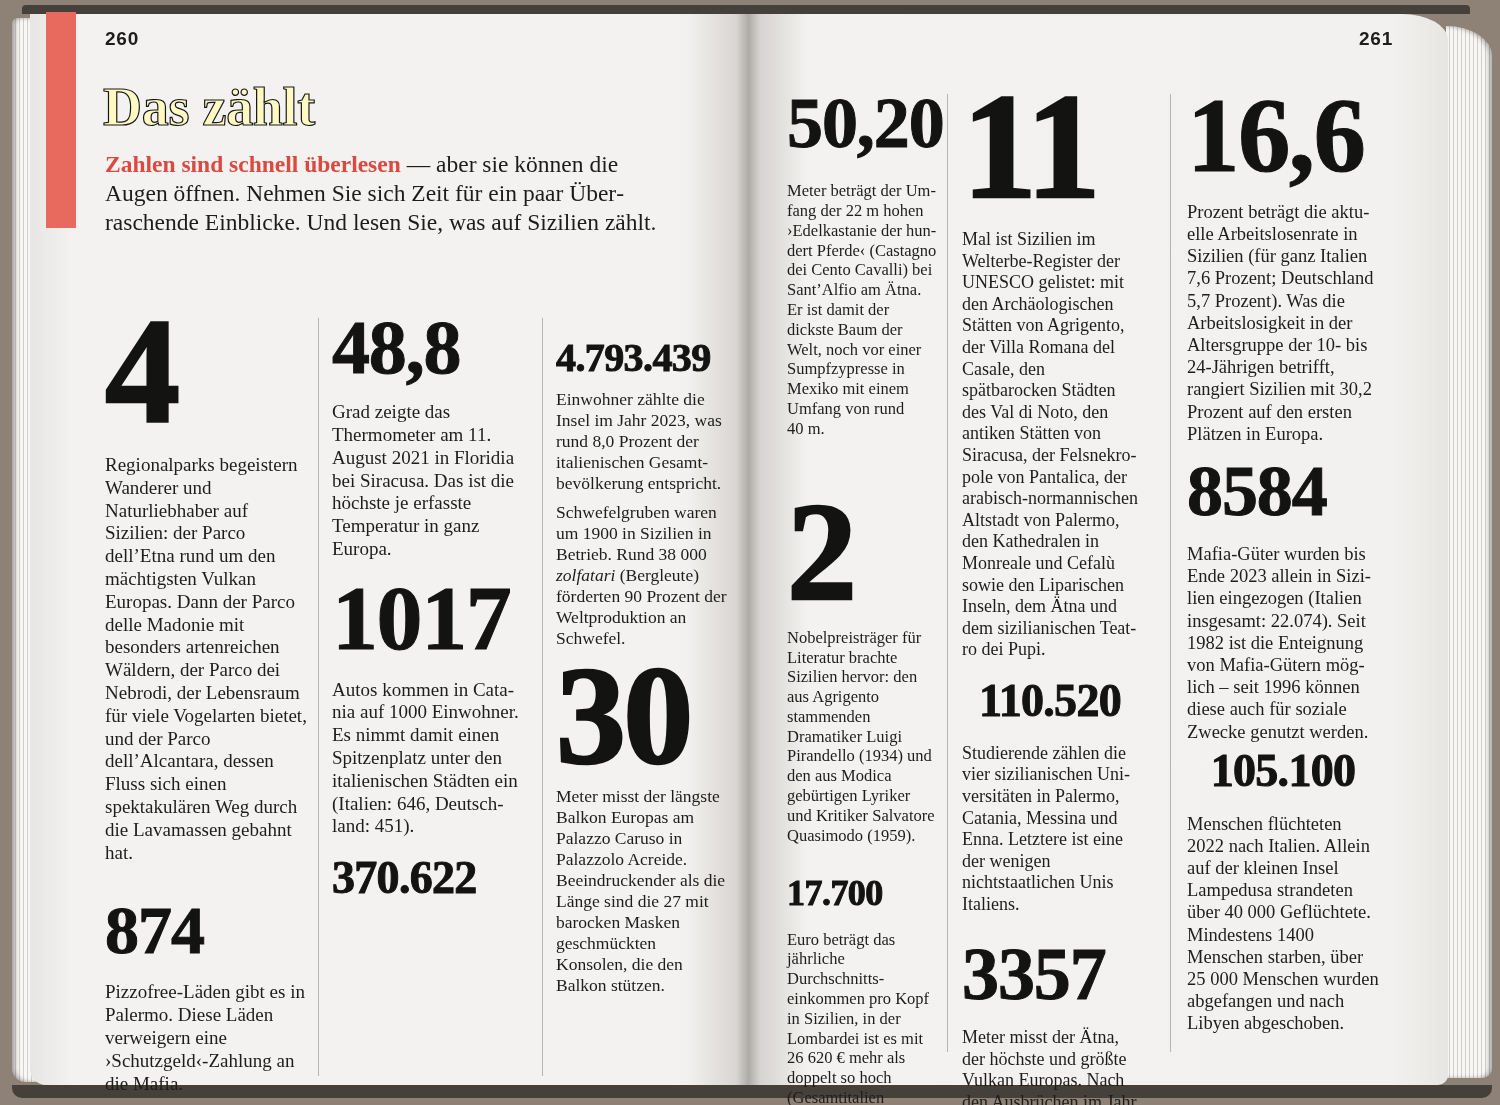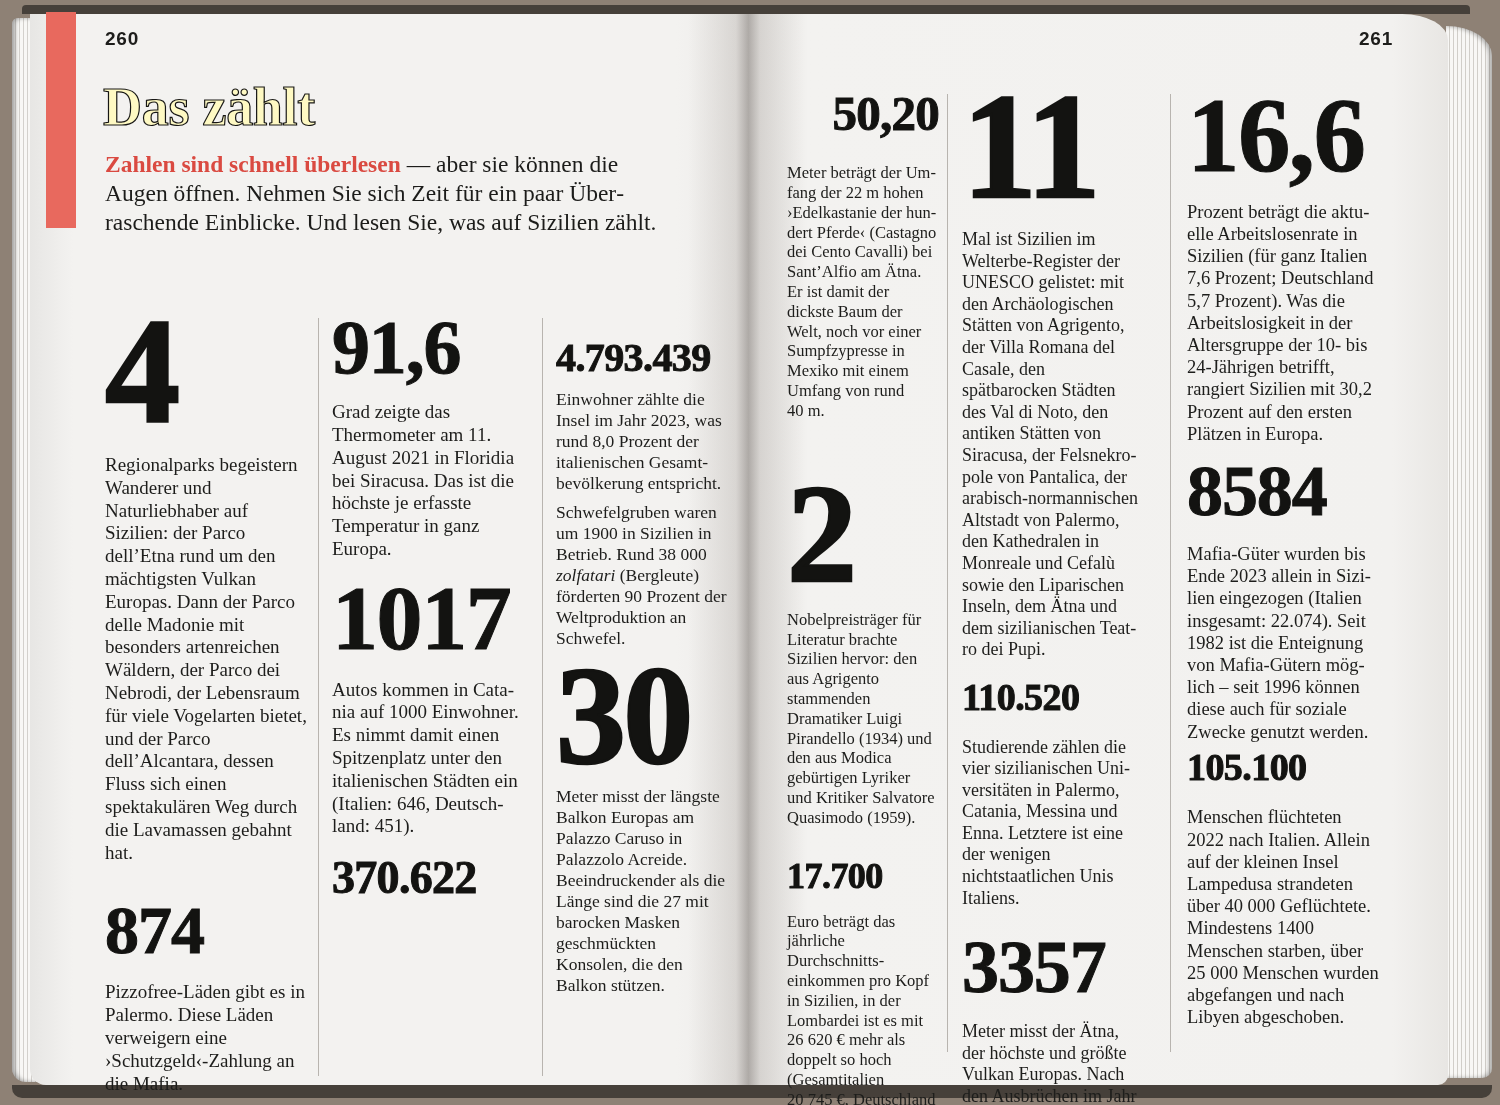--- a/index.html
+++ b/index.html
@@ -44,22 +44,22 @@
   #lp-c2{left:332px;top:318px;width:198px;font-size:19px;}
   #lp-c3{left:556px;top:320px;width:172px;font-size:17.5px;margin-top:22px;}
   #rp-c1{left:787px;top:95px;width:152px;font-size:16.5px;}
   #rp-c2{left:962px;top:88px;width:176px;font-size:18px;}
   #rp-c3{left:1187px;top:95px;width:192px;font-size:18.5px;}
   .desc{margin:0;line-height:1.2;hyphens:manual;}
   .desc i{font-style:italic;}
   .num{line-height:.78;font-weight:bold;letter-spacing:-.015em;margin:0 0 24px;color:#131311;-webkit-text-stroke:1px currentColor;}
   .n150{font-size:150px;} .n140{font-size:140px;} .n105{font-size:105px;}
   .n92{font-size:92px;} .n76{font-size:76px;} .n74{font-size:74px;}
-  .n72{font-size:72px;} .n68{font-size:68px;} .n64{font-size:49px;text-align:right;}
-  .n46{font-size:46px;} .n42{font-size:38px;} .n40{font-size:40px;} .n36{font-size:36px;}
+  .n72{font-size:72px;} .n68{font-size:68px;} .n64{font-size:72px;text-align:right;}
+  .n46{font-size:46px;} .n42{font-size:46px;text-align:center;} .n40{font-size:40px;} .n36{font-size:36px;}
   .n150,.n140{-webkit-text-stroke:2.5px currentColor;letter-spacing:-.02em;}
   #lp-c3 .num{margin-bottom:16px;}
   #rp-c1 .num{margin-bottom:22px;}
   #rp-c1 .n64{margin-bottom:30px;}
   .mt8{margin-top:8px;} .mt10{margin-top:10px;} .mt12{margin-top:12px;}
   .mt18{margin-top:18px;} .mt22{margin-top:22px;} .mt30{margin-top:30px;}
   .mt34{margin-top:34px;} .mt40{margin-top:40px;} .mt58{margin-top:58px;}
 </style>
 </head>
 <body style="--surround: #8e8175; --edge_dark: #46403a; --ribbon: #e8695e; --lead_text: #da4a41; --page: #f2f1ef;">
@@ -89,21 +89,21 @@
     <p class="desc">Regionalparks be­geistern Wanderer und Naturliebhaber auf Sizilien: der Parco dell’Etna rund um den mächtigsten Vulkan Europas. Dann der Parco delle Madonie mit besonders arten­reichen Wäldern, der Parco dei Nebrodi, der Lebensraum für viele Vogelarten bietet, und der Parco dell’Alcantara, dessen Fluss sich einen spektakulären Weg durch die Lavamassen gebahnt hat.</p>
   </div>
   <div class="stat mt40">
     <div class="num n68">874</div>
     <p class="desc">Pizzofree-Läden gibt es in Palermo. Diese Läden verweigern eine ›Schutzgeld‹-Zahlung an die Mafia.</p>
   </div>
 </div>
 
 <div class="abs col" id="lp-c2">
   <div class="stat">
-    <div class="num n76">91,6</div>
+    <div class="num n76">48,8</div>
     <p class="desc">Grad zeigte das Thermometer am 11. August 2021 in Floridia bei Siracusa. Das ist die höchste je erfasste Temperatur in ganz Europa.</p>
   </div>
   <div class="stat mt22">
     <div class="num n92">1017</div>
     <p class="desc">Autos kommen in Cata­nia auf 1000 Einwohner. Es nimmt damit einen Spitzenplatz unter den italienischen Städten ein (Italien: 646, Deutsch­land: 451).</p>
   </div>
   <div class="stat mt22">
     <div class="num n46">370.622</div>
   </div>
 </div>

